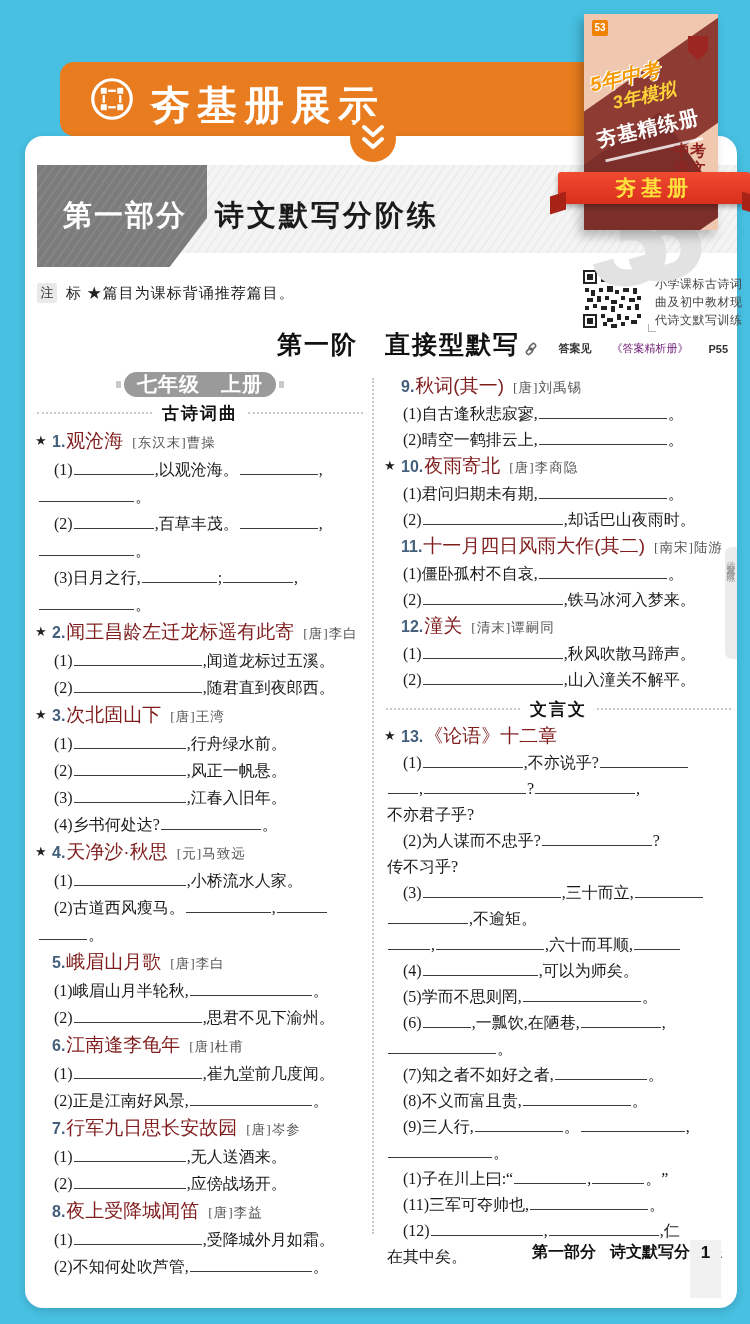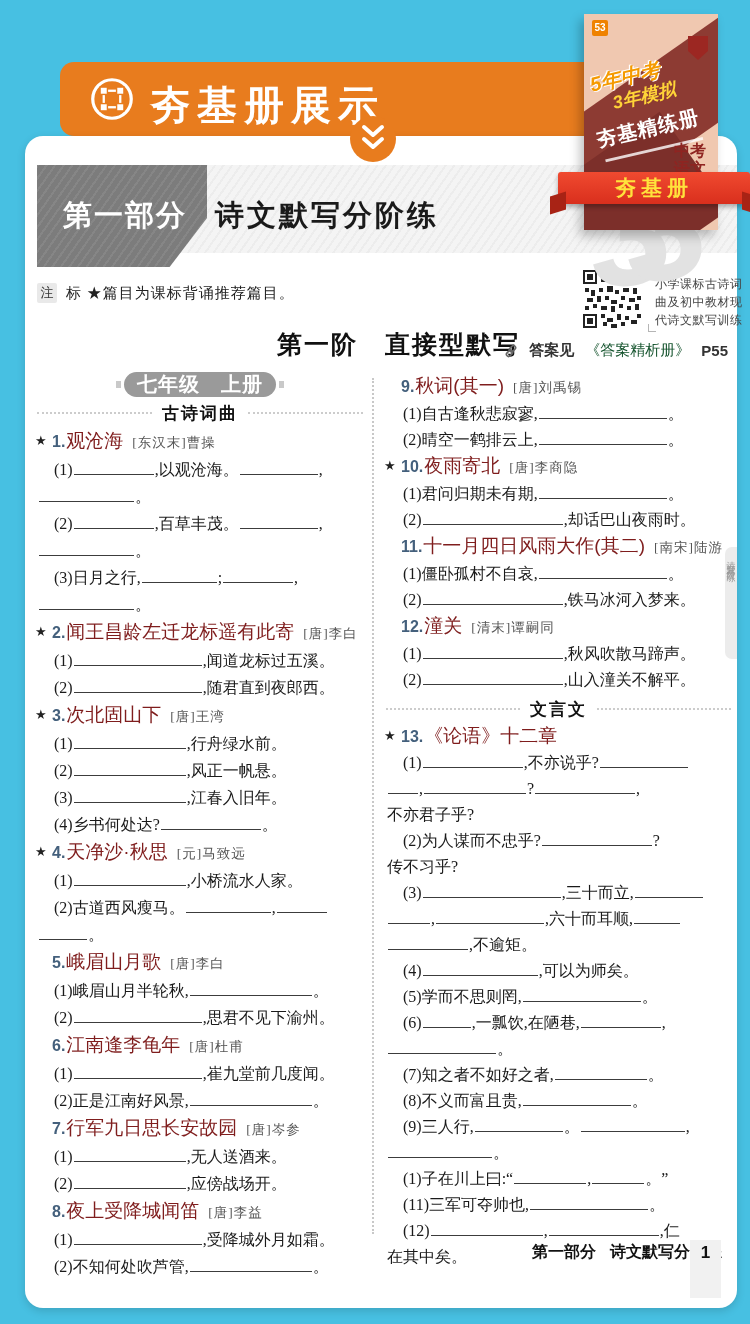--- a/index.html
+++ b/index.html
@@ -47,24 +47,24 @@
   .qr{position:absolute;left:583px;top:270px;width:58px;height:58px;z-index:3;}
   .qr-caption{position:absolute;left:648px;top:272px;width:100px;padding:3px 7px;z-index:3;
               font-size:12px;line-height:18px;color:#444;letter-spacing:.5px;}
   .ck{position:absolute;width:7px;height:7px;border:0 solid #b5b5b5;}
   .ck.tl{top:0;left:0;border-top-width:1px;border-left-width:1px;}
   .ck.bl{bottom:0;left:0;border-bottom-width:1px;border-left-width:1px;}
 
   
   .stage-title{position:absolute;left:277px;top:328px;font-size:25px;font-weight:bold;color:#111;
                letter-spacing:2px;z-index:3;}
-  .answer-ref{position:absolute;right:22px;top:341px;z-index:3;font-size:15px;display:flex;
-              align-items:center;gap:11px;}
+  .answer-ref{position:absolute;right:22px;top:341px;z-index:3;font-size:11px;display:flex;
+              align-items:center;gap:20px;}
   .answer-ref .dark{color:#333;font-weight:bold;}
-  .answer-ref .light{color:#14532d;text-align:center;}
+  .answer-ref .light{color:#701a75;text-align:center;}
 
   
   .col-left{position:absolute;left:37px;top:372px;width:326px;z-index:3;}
   .col-right{position:absolute;left:386px;top:366px;width:345px;z-index:3;padding-top:7px;}
   .divider{position:absolute;left:372px;top:378px;height:856px;border-left:2px dotted #c8c8c8;z-index:3;}
 
   .grade-badge{width:152px;margin:0 auto;background:#9a9a9a;color:#fff;text-align:center;
                border-radius:13px;height:25px;line-height:25px;font-weight:bold;font-size:20px;
                letter-spacing:1px;position:relative;}
   .grade-badge::before,.grade-badge::after{content:"";position:absolute;top:9px;width:5px;height:7px;
@@ -330,22 +330,22 @@
     </div>
     <div id="right-items-bottom">
         <div class="item">
           <div class="item-head"><span class="star">★</span><span class="num">13.</span><span class="ititle">《论语》十二章</span></div>
           <div class="line"><span>(1)</span><span class="blank" style="width: 100px;"></span><span>,不亦说乎?</span><span class="blank" style="width: 88px;"></span></div>
           <div class="line cont"><span class="blank" style="width: 30px;"></span><span>,</span><span class="blank" style="width: 102px;"></span><span>?</span><span class="blank" style="width: 100px;"></span><span>,</span></div>
           <div class="line cont"><span>不亦君子乎?</span></div>
           <div class="line"><span>(2)为人谋而不忠乎?</span><span class="blank" style="width: 110px;"></span><span>?</span></div>
           <div class="line cont"><span>传不习乎?</span></div>
           <div class="line"><span>(3)</span><span class="blank" style="width: 138px;"></span><span>,三十而立,</span><span class="blank" style="width: 68px;"></span></div>
+          <div class="line cont"><span class="blank" style="width: 80px;"></span><span>,不逾矩。</span></div>
           <div class="line cont"><span class="blank" style="width: 42px;"></span><span>,</span><span class="blank" style="width: 108px;"></span><span>,六十而耳顺,</span><span class="blank" style="width: 46px;"></span></div>
-          <div class="line cont"><span class="blank" style="width: 80px;"></span><span>,不逾矩。</span></div>
           <div class="line"><span>(4)</span><span class="blank" style="width: 115px;"></span><span>,可以为师矣。</span></div>
           <div class="line"><span>(5)学而不思则罔,</span><span class="blank" style="width: 118px;"></span><span>。</span></div>
           <div class="line"><span>(6)</span><span class="blank" style="width: 48px;"></span><span>,一瓢饮,在陋巷,</span><span class="blank" style="width: 80px;"></span><span>,</span></div>
           <div class="line cont"><span class="blank" style="width: 108px;"></span><span>。</span></div>
           <div class="line"><span>(7)知之者不如好之者,</span><span class="blank" style="width: 92px;"></span><span>。</span></div>
           <div class="line"><span>(8)不义而富且贵,</span><span class="blank" style="width: 108px;"></span><span>。</span></div>
           <div class="line"><span>(9)三人行,</span><span class="blank" style="width: 88px;"></span><span>。</span><span class="blank" style="width: 104px;"></span><span>,</span></div>
           <div class="line cont"><span class="blank" style="width: 104px;"></span><span>。</span></div>
           <div class="line"><span>(1)子在川上曰:“</span><span class="blank" style="width: 72px;"></span><span>,</span><span class="blank" style="width: 52px;"></span><span>。”</span></div>
           <div class="line"><span>(11)三军可夺帅也,</span><span class="blank" style="width: 118px;"></span><span>。</span></div>

